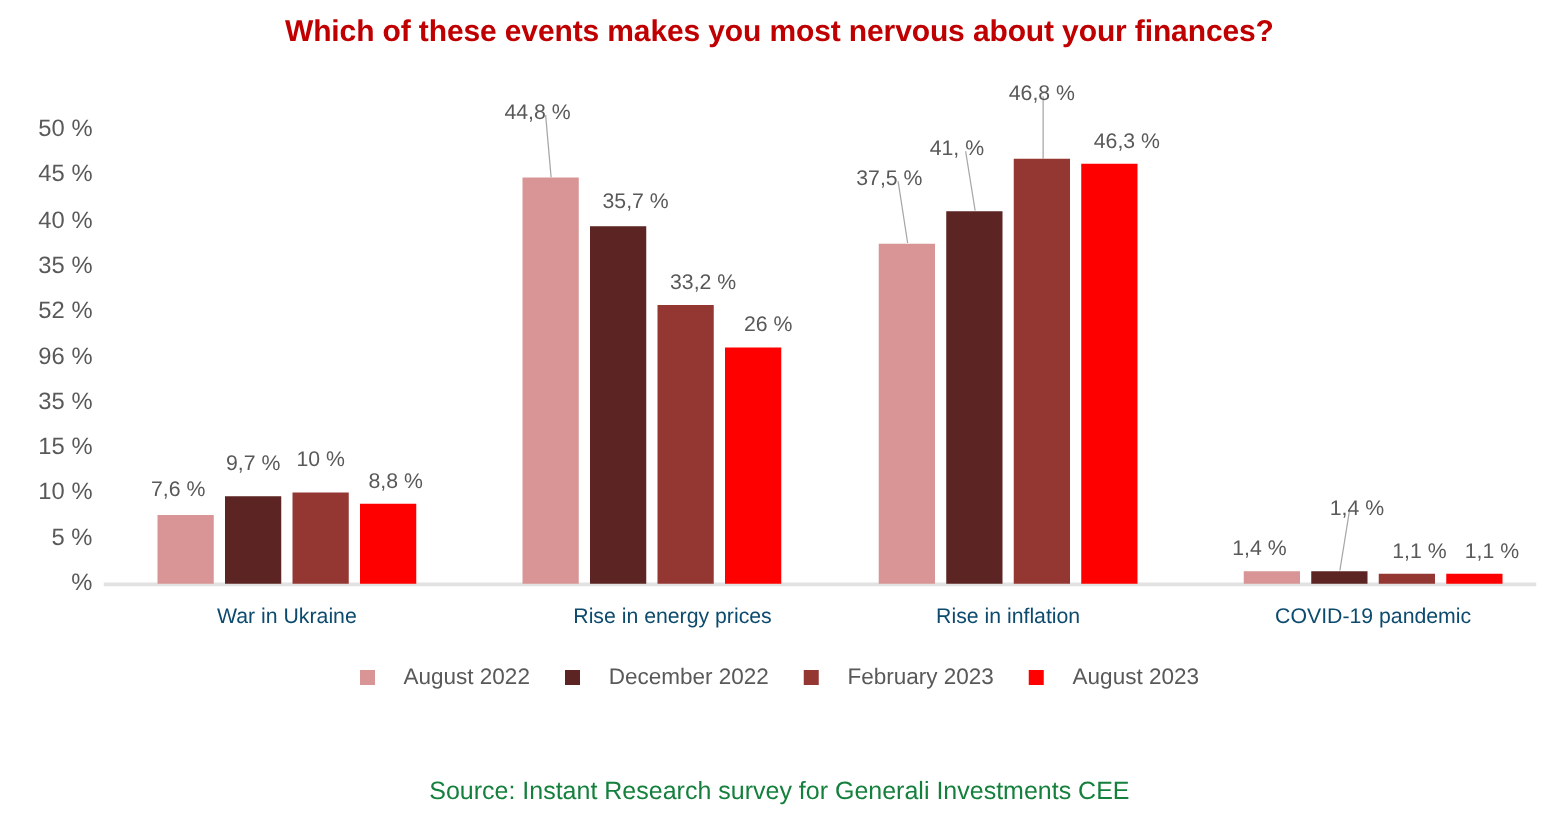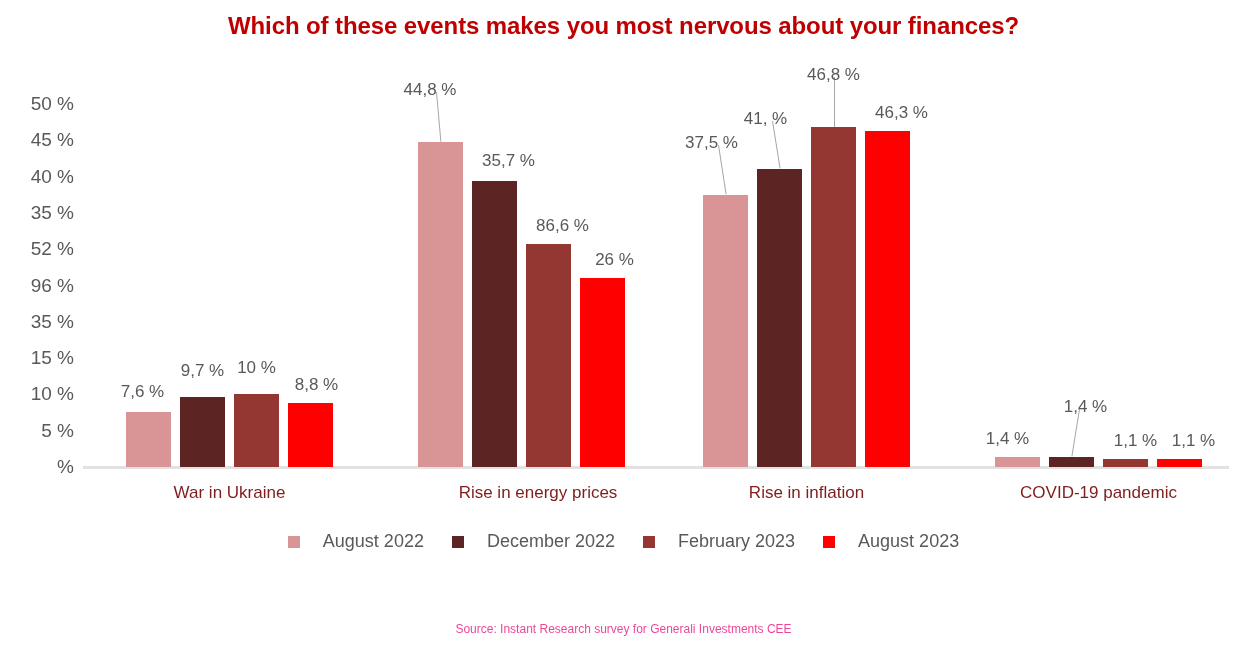--- a/index.html
+++ b/index.html
@@ -87,21 +87,21 @@
     background: #a6a6a6;
     width: 1px;
     transform-origin: top center;
   }
 
   
   .cat-label {
     position: absolute;
     top: 483px;
     font-size: 17px;
-    color: #7f1d1d;
+    color: #0c4a6e;
     text-align: center;
     transform: translateX(-50%);
     white-space: nowrap;
   }
 
   
   #legend {
     position: absolute;
     top: 531px;
     left: 0;
@@ -127,22 +127,22 @@
     white-space: nowrap;
   }
 
   
   #source-note {
     position: absolute;
     top: 622px;
     left: 0;
     width: 1247px;
     text-align: center;
-    font-size: 12px;
-    color: #ec4899;
+    font-size: 20px;
+    color: #15803d;
   }
 </style>
 </head>
 <body>
 
 <div id="chart-title">Which of these events makes you most nervous about your finances?</div>
 
 <div id="y-axis">
     <div class="y-tick" style="top: 467px;">%</div>
     <div class="y-tick" style="top: 430.7px;">5 %</div>
@@ -167,21 +167,21 @@
     <div class="bar s2" style="left: 151px; width: 45px; height: 72.6px; bottom: 0px; top: 290.4px;"></div>
     <div class="value-label" style="left: 173.5px; top: 254.4px;">10 %</div>
     <div class="bar s3" style="left: 205px; width: 45px; height: 63.888px; bottom: 0px; top: 299.112px;"></div>
     <div class="value-label" style="left: 233.5px; top: 271.112px;">8,8 %</div>
     <div class="bar s0" style="left: 335px; width: 45px; height: 325.248px; bottom: 0px; top: 37.752px;"></div>
     <div class="leader" style="left: 353.1px; top: -12.248px; height: 50px; transform: rotate(-5.02907deg);"></div>
     <div class="value-label" style="left: 347px; top: -24.248px;">44,8 %</div>
     <div class="bar s1" style="left: 389px; width: 45px; height: 286.044px; bottom: 0px; top: 76.956px;"></div>
     <div class="value-label" style="left: 425.5px; top: 46.956px;">35,7 %</div>
     <div class="bar s2" style="left: 443px; width: 45px; height: 222.882px; bottom: 0px; top: 140.118px;"></div>
-    <div class="value-label" style="left: 479.5px; top: 112.118px;">86,6 %</div>
+    <div class="value-label" style="left: 479.5px; top: 112.118px;">33,2 %</div>
     <div class="bar s3" style="left: 497px; width: 45px; height: 188.76px; bottom: 0px; top: 174.24px;"></div>
     <div class="value-label" style="left: 531.5px; top: 146.24px;">26 %</div>
     <div class="bar s0" style="left: 620px; width: 45px; height: 272.25px; bottom: 0px; top: 90.75px;"></div>
     <div class="leader" style="left: 634.8px; top: 40.75px; height: 50px; transform: rotate(-8.75477deg);"></div>
     <div class="value-label" style="left: 628.5px; top: 28.75px;">37,5 %</div>
     <div class="bar s1" style="left: 674px; width: 45px; height: 297.66px; bottom: 0px; top: 65.34px;"></div>
     <div class="leader" style="left: 688.8px; top: 17.34px; height: 48px; transform: rotate(-9.11355deg);"></div>
     <div class="value-label" style="left: 682.5px; top: 5.34px;">41, %</div>
     <div class="bar s2" style="left: 728px; width: 45px; height: 339.768px; bottom: 0px; top: 23.232px;"></div>
     <div class="leader" style="left: 750.5px; top: -26.768px; height: 50px; transform: rotate(0deg);"></div>

